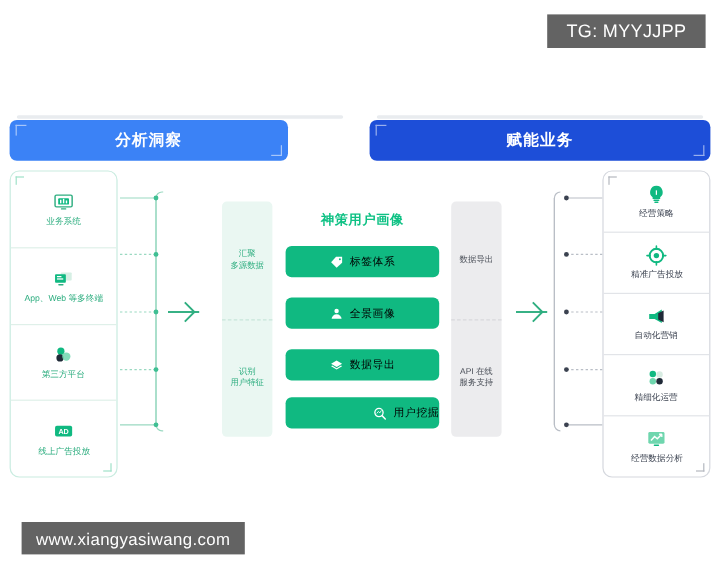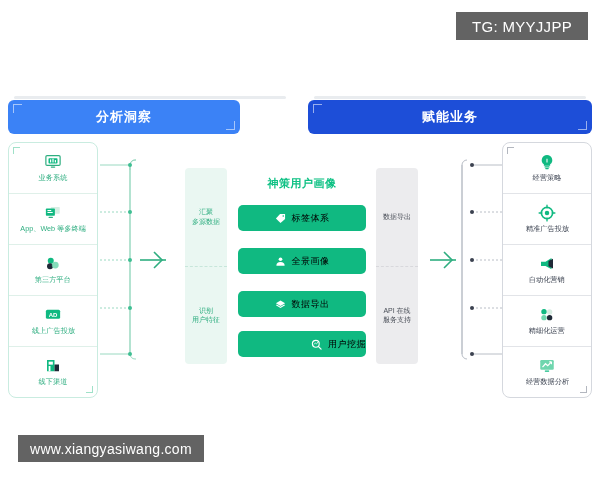--- a/index.html
+++ b/index.html
@@ -194,31 +194,20 @@
     <div class="cell">
       <span class="ic">
         <svg viewBox="0 0 24 24" width="18" height="18">
           <rect x="2.5" y="5" width="19" height="12" rx="2" fill="#10b981"></rect>
           <text x="12" y="14" font-size="8" font-family="Liberation Sans, sans-serif" font-weight="bold" fill="#ffffff" text-anchor="middle">AD</text>
         </svg>
       </span>
       <span class="lb">线上广告投放</span>
     </div>
 
-    <div class="cell">
-      <span class="ic">
-        <svg viewBox="0 0 24 24" width="18" height="18">
-          <rect x="4" y="4" width="10" height="15" fill="#10b981"></rect>
-          <rect x="14" y="10" width="6" height="9" fill="#1f2937"></rect>
-          <rect x="6.2" y="6.2" width="5.6" height="4" fill="#ffffff"></rect>
-          <rect x="6.2" y="12" width="2.4" height="7" fill="#ffffff"></rect>
-        </svg>
-      </span>
-      <span class="lb">线下渠道</span>
-    </div>
   </div>
 
   <div class="conn" id="conn-left" style="left:100px;">
     <svg width="72" height="236" viewBox="0 0 72 236">
       <g stroke="#9ad9c1" stroke-width="1" fill="none">
         <path d="M0,23 H30"></path>
         <path d="M0,70 H30" stroke-dasharray="2 2"></path>
         <path d="M0,118 H30" stroke-dasharray="2 2"></path>
         <path d="M0,166 H30" stroke-dasharray="2 2"></path>
         <path d="M0,212 H30"></path>

